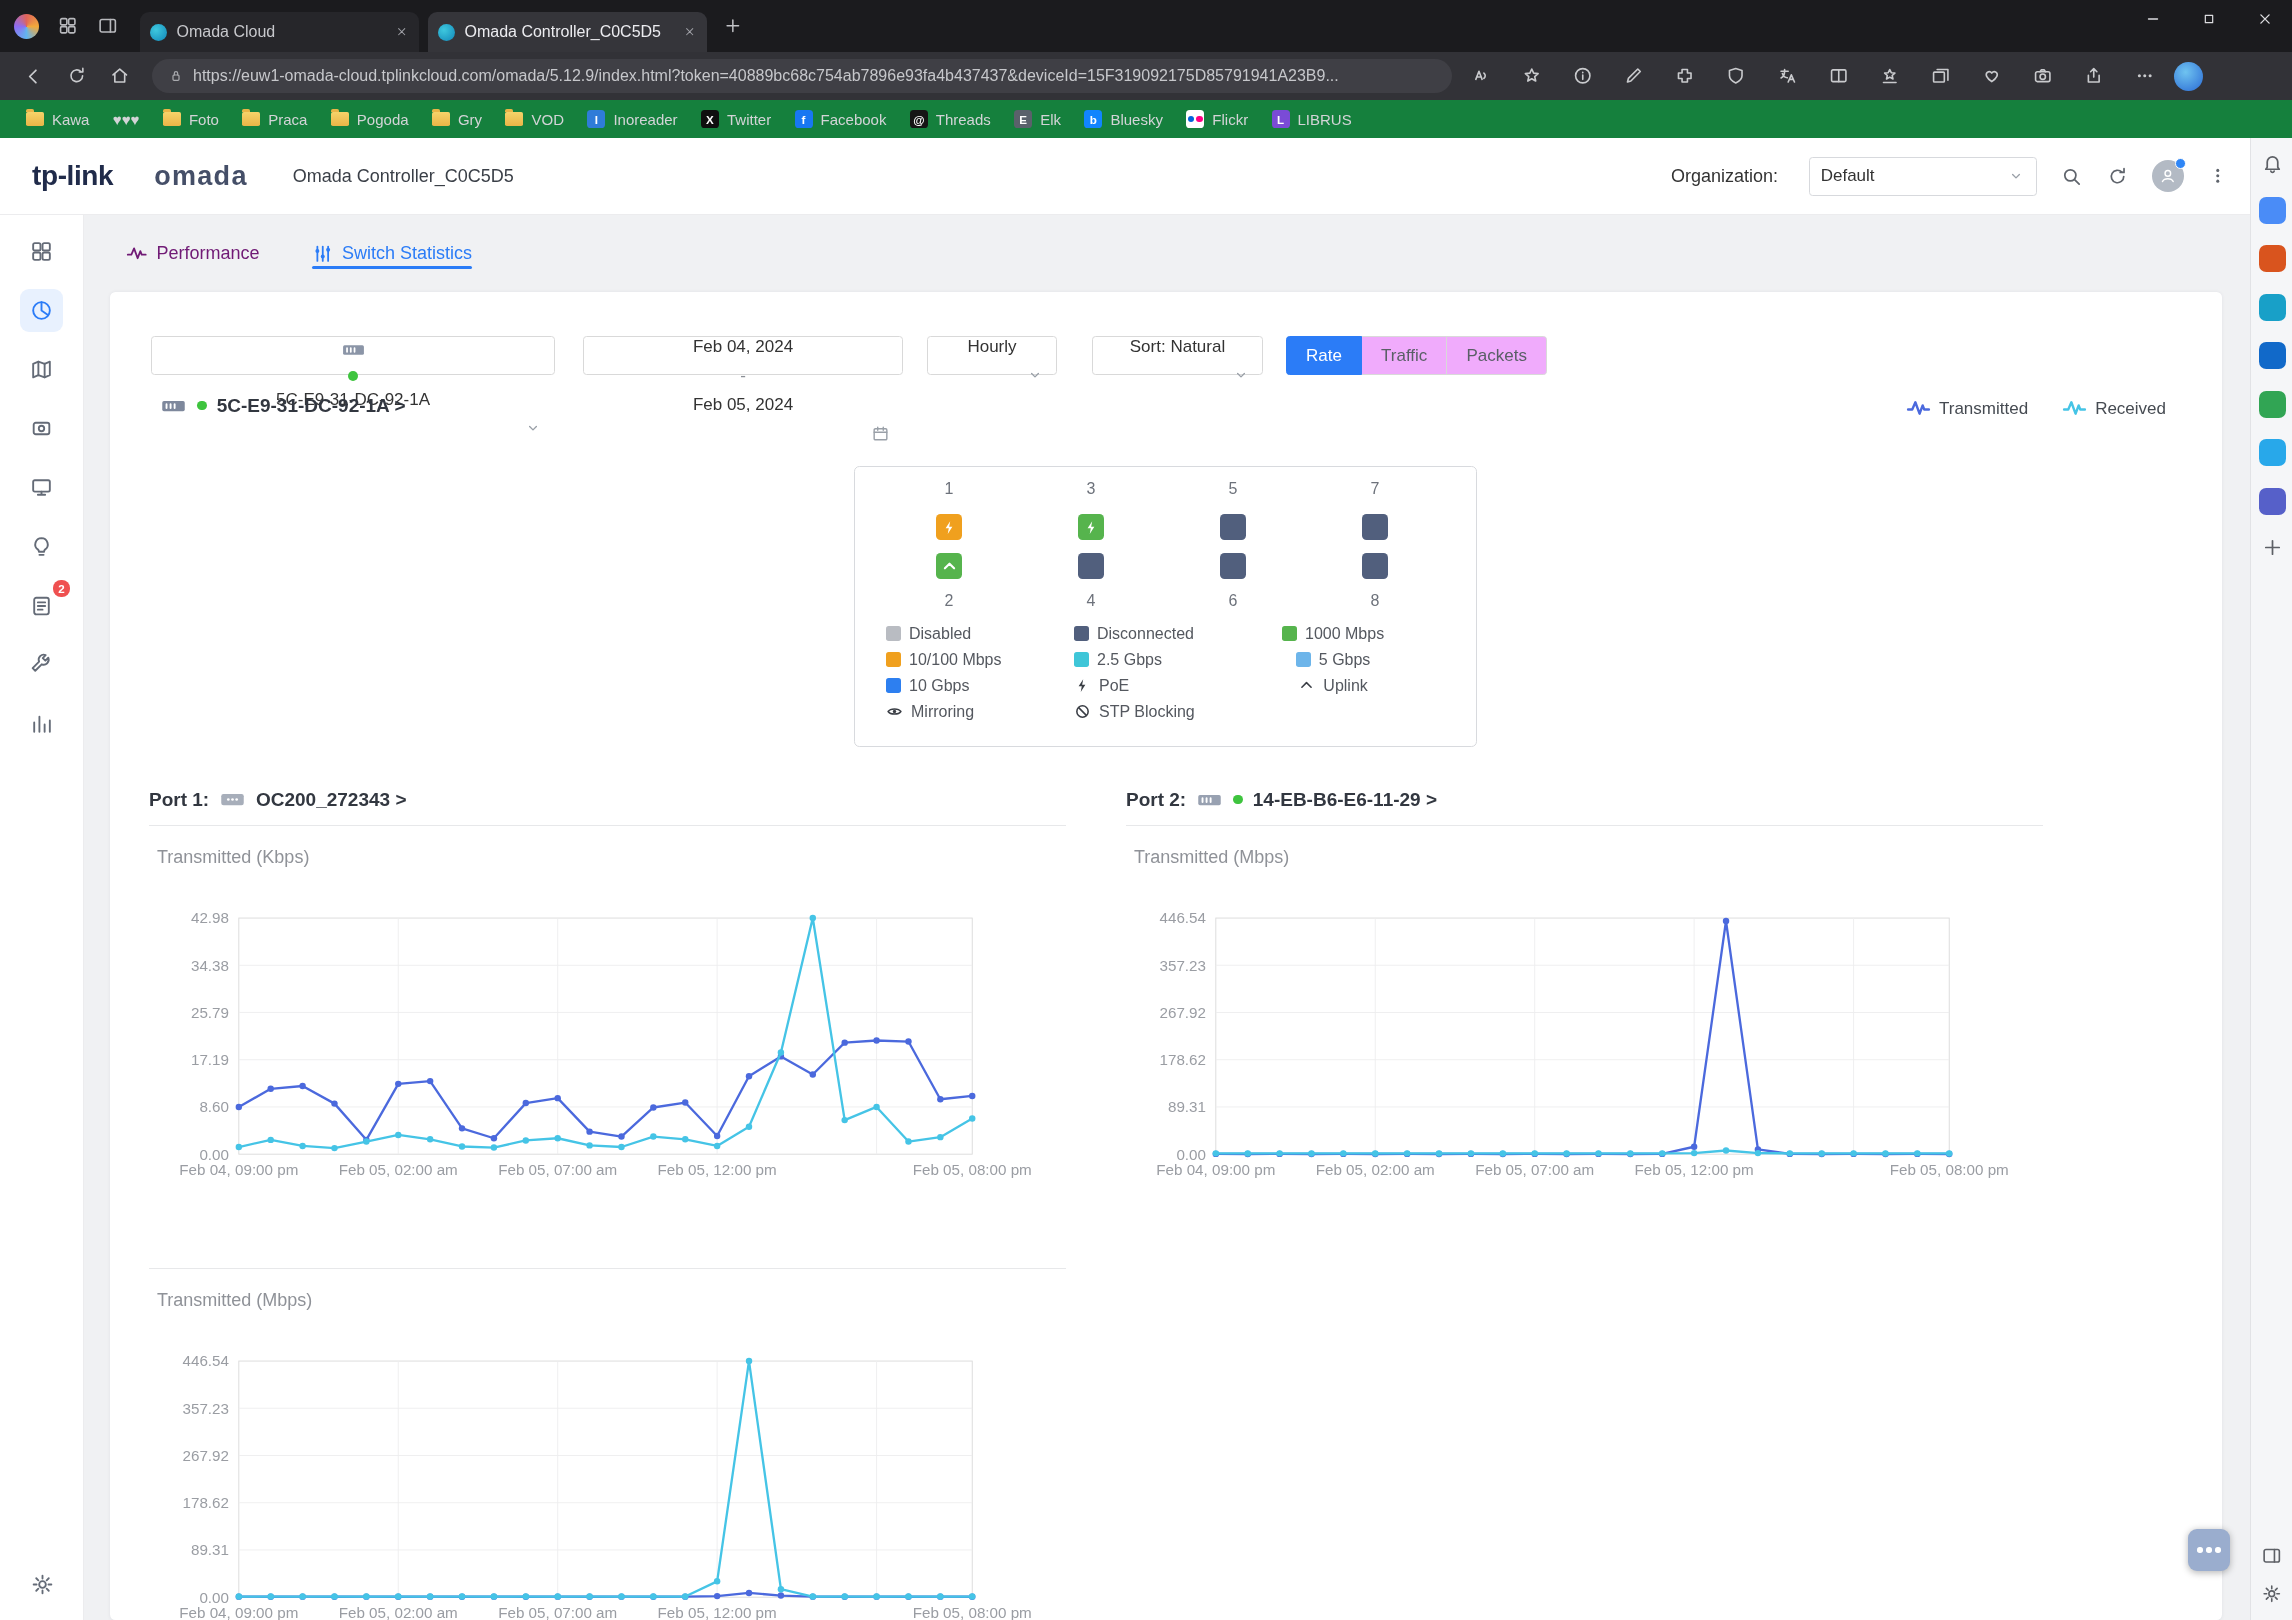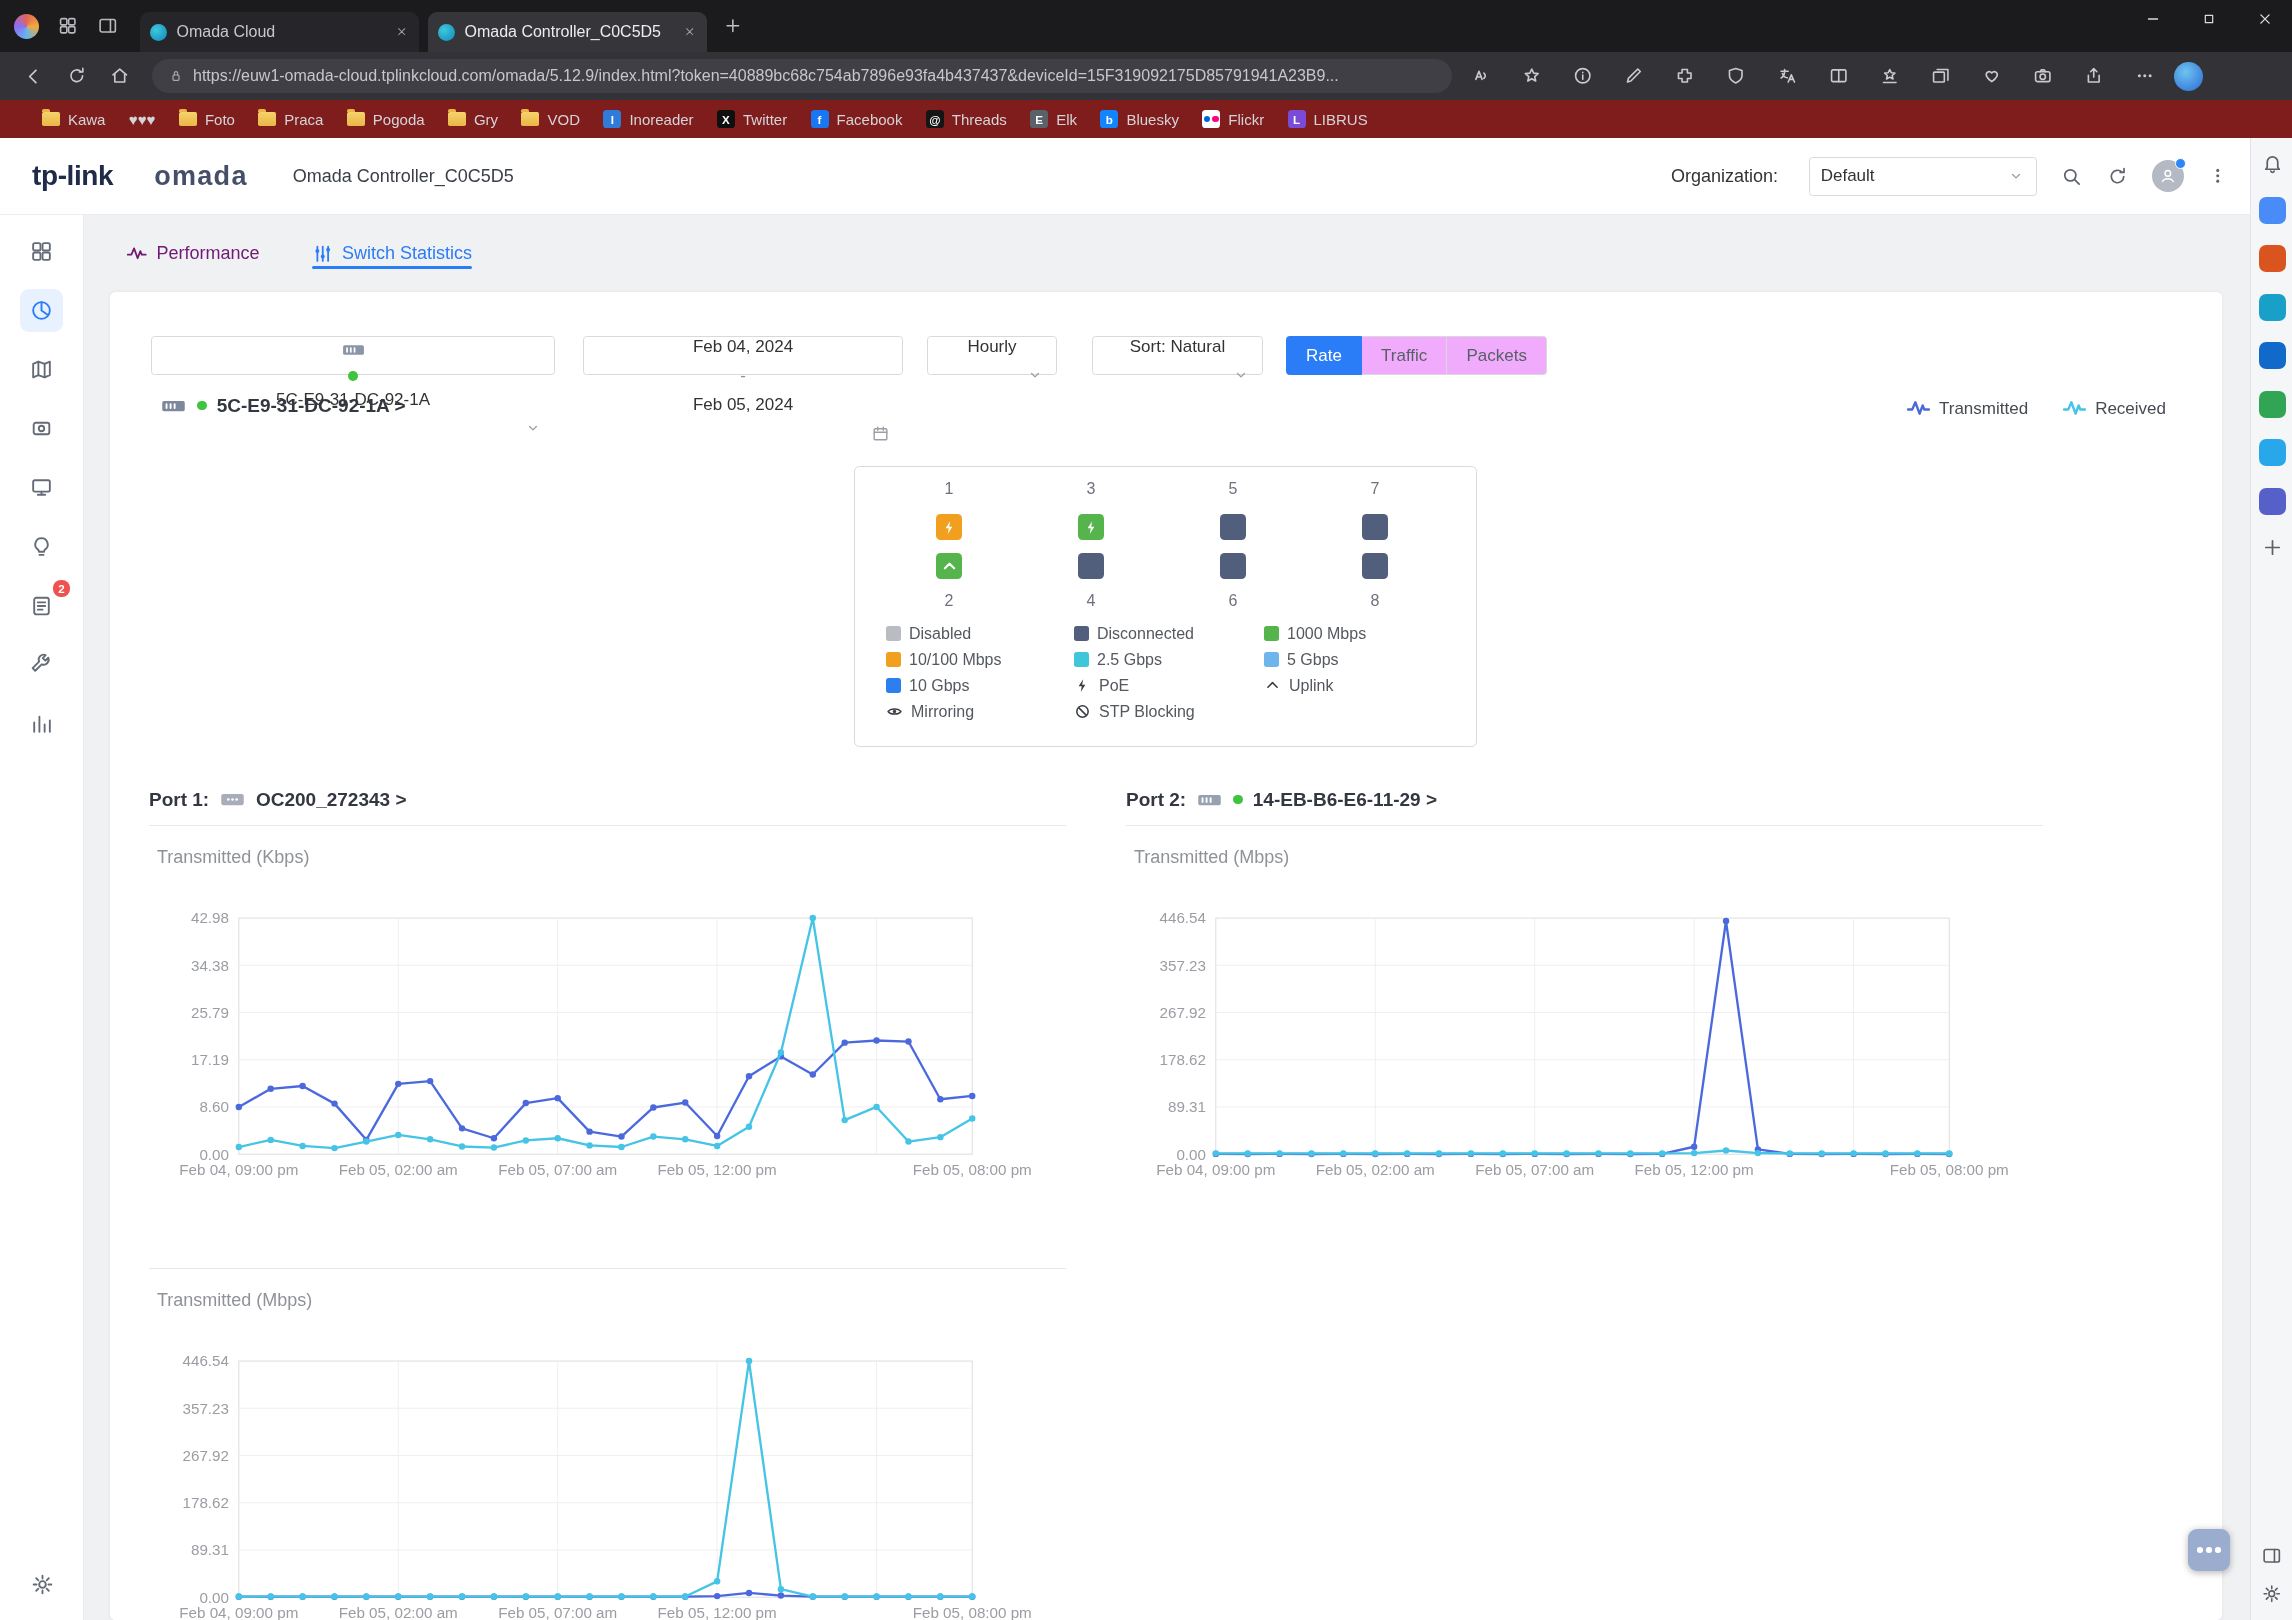--- a/index.html
+++ b/index.html
@@ -18,21 +18,21 @@
   .newtab{color:#c3c4c8;margin-left:7.2px;display:flex;flex:none;}
   .wincontrols{position:absolute;right:0;top:0;height:38px;display:flex;}
   .wc{width:56px;height:38px;display:flex;align-items:center;justify-content:center;color:#dcdcdf;}
   .toolbar{position:absolute;top:52px;left:0;width:2293px;height:48px;background:#323237;display:flex;align-items:center;}
   .nav-ic{color:#c9cacd;margin-left:21.5px;display:flex;flex:none;}
   .urlpill{margin-left:21.5px;width:1300px;height:34px;border-radius:17px;background:#3f3f45;display:flex;align-items:center;padding:0 16px;color:#c6c7cb;font-size:16px;gap:9px;box-sizing:border-box;flex:none;}
   .urltext{white-space:nowrap;overflow:hidden;flex:1;}
   #tbicons{display:flex;align-items:center;gap:29.6px;margin-left:18px;color:#c9cacd;}
   #tbicons span{display:flex;}
   .avatar-orb{width:29px;height:29px;border-radius:50%;margin:0 10.7px 0 18px;background:radial-gradient(circle at 40% 35%,#6fc3f0,#2a6ad4);flex:none;}
-  .bookmarksbar{position:absolute;top:100px;left:0;width:2293px;height:38px;background:#7f1d1d;display:flex;align-items:center;gap:3.6px;padding-left:32px;box-sizing:border-box;}
+  .bookmarksbar{position:absolute;top:100px;left:0;width:2293px;height:38px;background:#15803d;display:flex;align-items:center;gap:3.6px;padding-left:16px;box-sizing:border-box;}
   .bm{display:flex;align-items:center;gap:8px;color:#d3d4d7;font-size:15px;padding:0 9.9px;height:27px;border-radius:5.4px;}
   .folder{width:18px;height:13.4px;background:linear-gradient(#f6d36a,#eab547);border-radius:1.8px;position:relative;flex:none;}
   .folder::before{content:'';position:absolute;top:-3.6px;left:0;width:8px;height:3.6px;background:#eab547;border-radius:1.8px 1.8px 0 0;}
   .fav{width:18px;height:18px;border-radius:3.6px;color:#fff;font-size:11.6px;font-weight:700;display:flex;align-items:center;justify-content:center;flex:none;}
   .fav-flickr{background:#fff;gap:1.8px;}
   .fav-flickr b{width:6.3px;height:6.3px;border-radius:50%;background:#0063dc;}
   .fav-flickr i{width:6.3px;height:6.3px;border-radius:50%;background:#ff0084;}
   
   .esidebar{position:absolute;top:138px;right:0;width:43px;bottom:0;background:#f5f6f8;border-left:0.9px solid #e2e3e6;display:flex;flex-direction:column;align-items:center;box-sizing:border-box;}
   .es-ic{color:#5d6066;margin-bottom:21.5px;display:flex;}
@@ -677,21 +677,21 @@
             <div class="lrow">
               <span class="lic">
                 <svg width="17" height="17" viewBox="0 0 24 24" fill="none" stroke="currentColor" stroke-width="2.2" stroke-linecap="round" stroke-linejoin="round">
                   <circle cx="12" cy="12" r="8"></circle>
                   <path d="M6.6 6.6l10.8 10.8"></path>
                 </svg>
               </span>
               <span>STP Blocking</span>
             </div>
           </div>
-          <div class="lcol" style="left: 409px;">
+          <div class="lcol" style="left: 427px; align-items: center;">
             <div class="lrow">
               <span class="sw" style="background:#56b44d"></span>
               <span>1000 Mbps</span>
             </div>
             <div class="lrow">
               <span class="sw" style="background:#6db5ea"></span>
               <span>5 Gbps</span>
             </div>
             <div class="lrow">
               <span class="lic">

